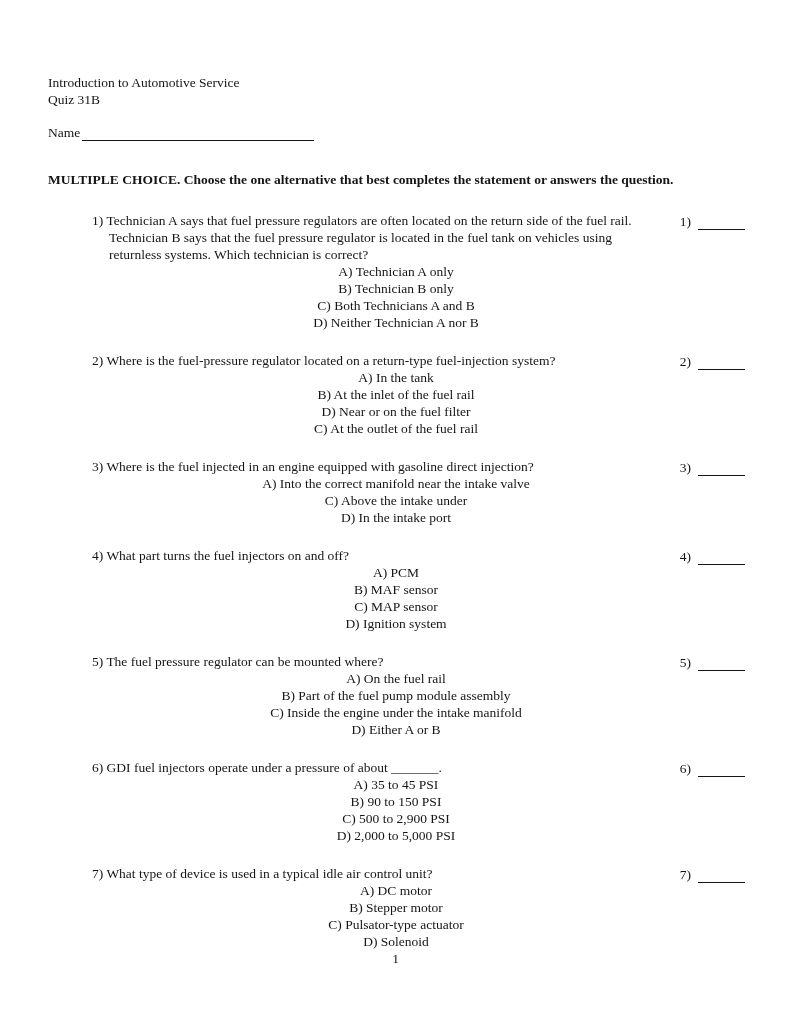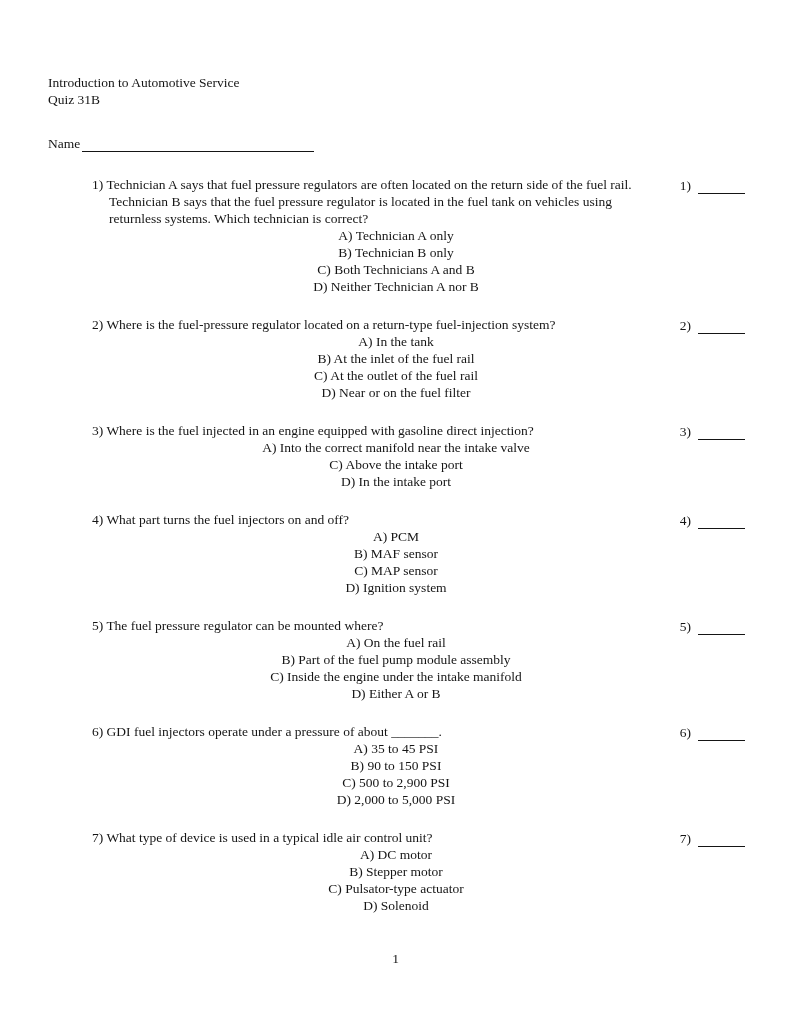--- a/index.html
+++ b/index.html
@@ -14,21 +14,21 @@
     line-height: 1.26;
     overflow: hidden;
   }
   .page {
     position: absolute;
     inset: 0;
     padding: 74px 46px 0 48px;
   }
   .header-line { white-space: nowrap; }
   .name-row {
-    margin-top: 27px;
+    margin-top: 16px;
     display: flex;
     align-items: flex-end;
   }
   .name-blank {
     display: inline-block;
     width: 232px;
     border-bottom: 1px solid #151515;
     height: 15px;
     margin-left: 2px;
   }
@@ -80,20 +80,21 @@
 <div class="page">
 
   <div class="header-line">Introduction to Automotive Service</div>
   <div class="header-line">Quiz 31B</div>
 
   <div class="name-row">
     <span>Name</span>
     <span class="name-blank"></span>
   </div>
 
+  <div class="instructions">MULTIPLE CHOICE.  Choose the one alternative that best completes the statement or answers the question.</div>
 
   <div class="questions">
       <div class="question">
         <div class="q-body">
           <div class="q-text">1) Technician A says that fuel pressure regulators are often located on the return side of the fuel rail. Technician B says that the fuel pressure regulator is located in the fuel tank on vehicles using  returnless systems. Which technician is correct?</div>
           <div class="choices">
             <div class="choice">A) Technician A only</div>
             <div class="choice">B) Technician B only</div>
             <div class="choice">C) Both Technicians A and B</div>
             <div class="choice">D) Neither Technician A nor B</div>
@@ -103,35 +104,35 @@
           <span class="ans-num">1)</span>
           <span class="ans-blank"></span>
         </div>
       </div>
       <div class="question">
         <div class="q-body">
           <div class="q-text">2) Where is the fuel-pressure regulator located on a return-type fuel-injection system?</div>
           <div class="choices">
             <div class="choice">A) In the tank</div>
             <div class="choice">B) At the inlet of the fuel rail</div>
+            <div class="choice">D) Near or on the fuel filter</div>
             <div class="choice">C) At the outlet of the fuel rail</div>
-            <div class="choice">D) Near or on the fuel filter</div>
           </div>
         </div>
         <div class="q-answer">
           <span class="ans-num">2)</span>
           <span class="ans-blank"></span>
         </div>
       </div>
       <div class="question">
         <div class="q-body">
           <div class="q-text">3) Where is the fuel injected in an engine equipped with gasoline direct injection?</div>
           <div class="choices">
             <div class="choice">A) Into the correct manifold near the intake valve</div>
-            <div class="choice">C) Above the intake port</div>
+            <div class="choice">C) Above the intake under</div>
             <div class="choice">D) In the intake port</div>
           </div>
         </div>
         <div class="q-answer">
           <span class="ans-num">3)</span>
           <span class="ans-blank"></span>
         </div>
       </div>
       <div class="question">
         <div class="q-body">

